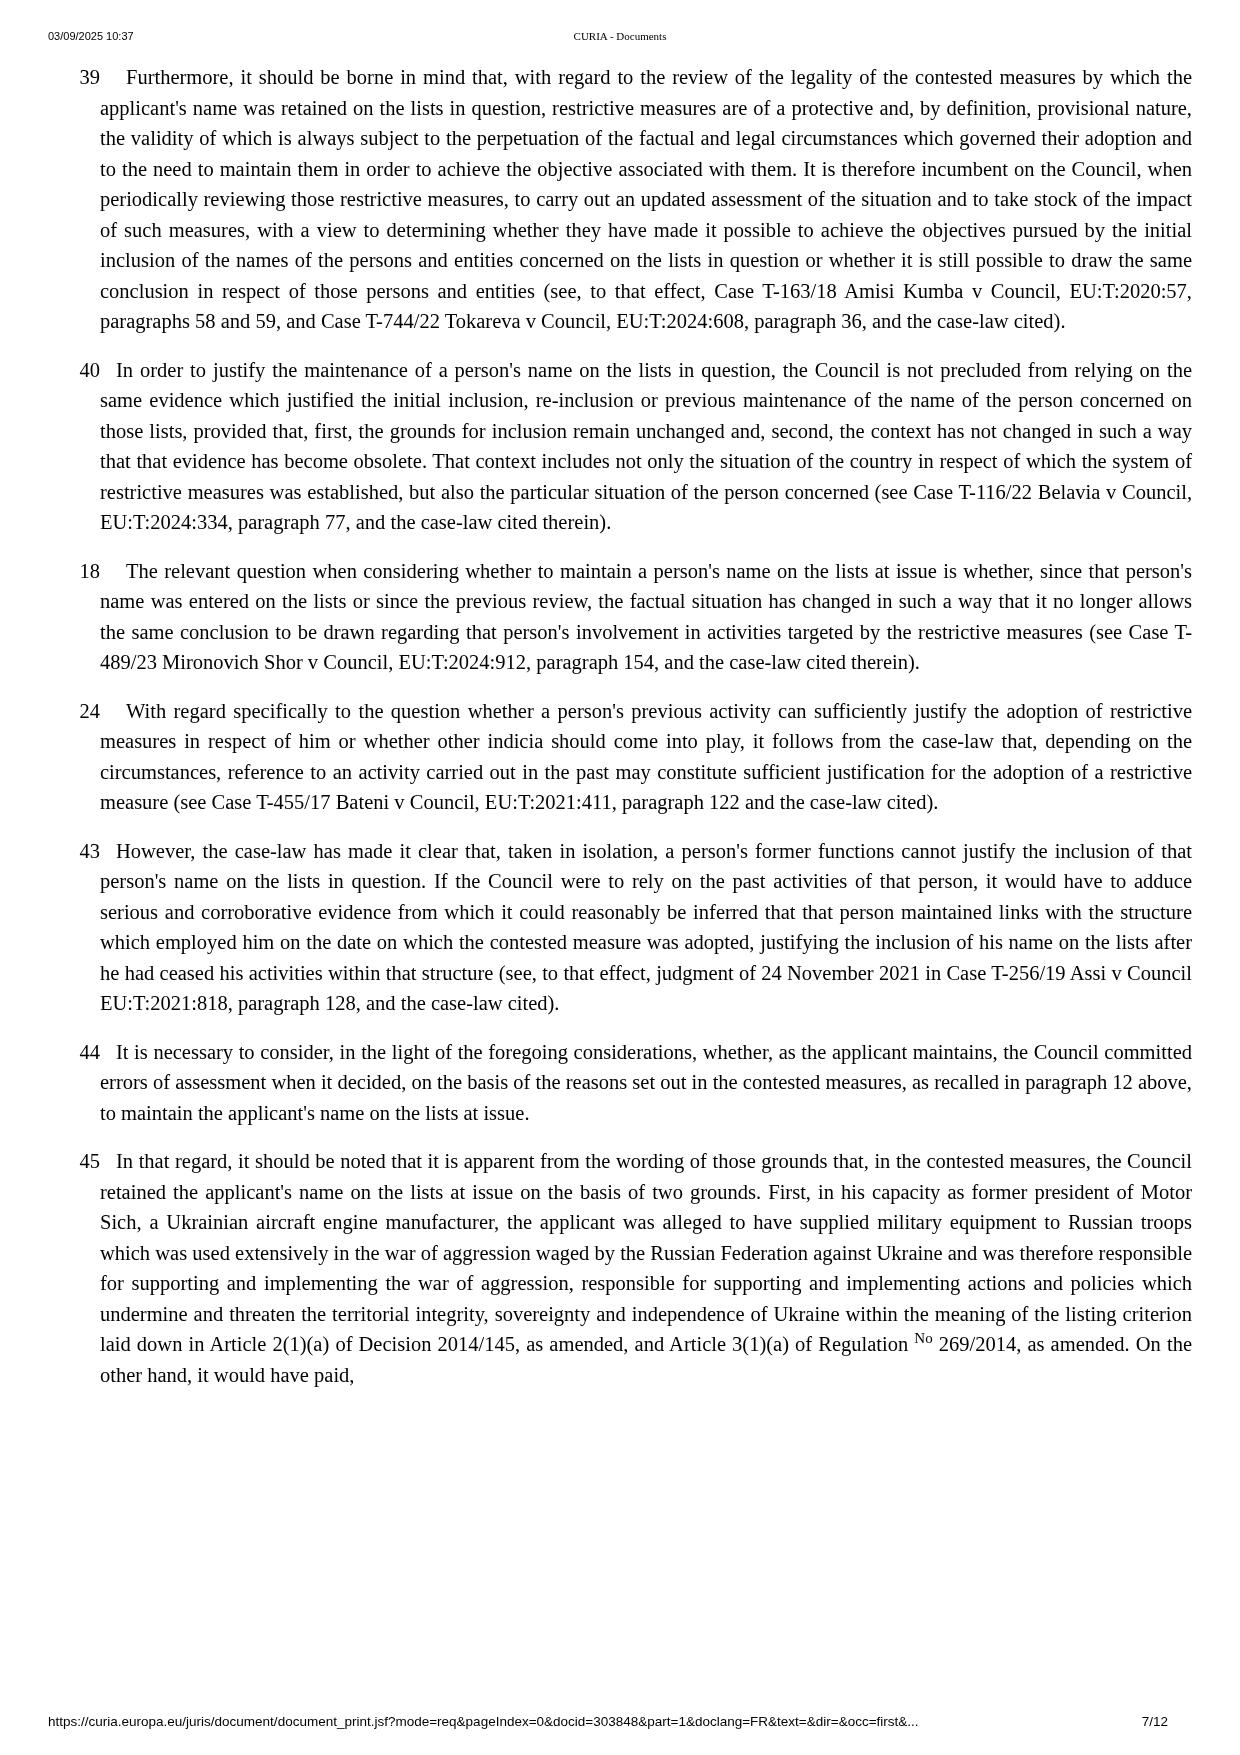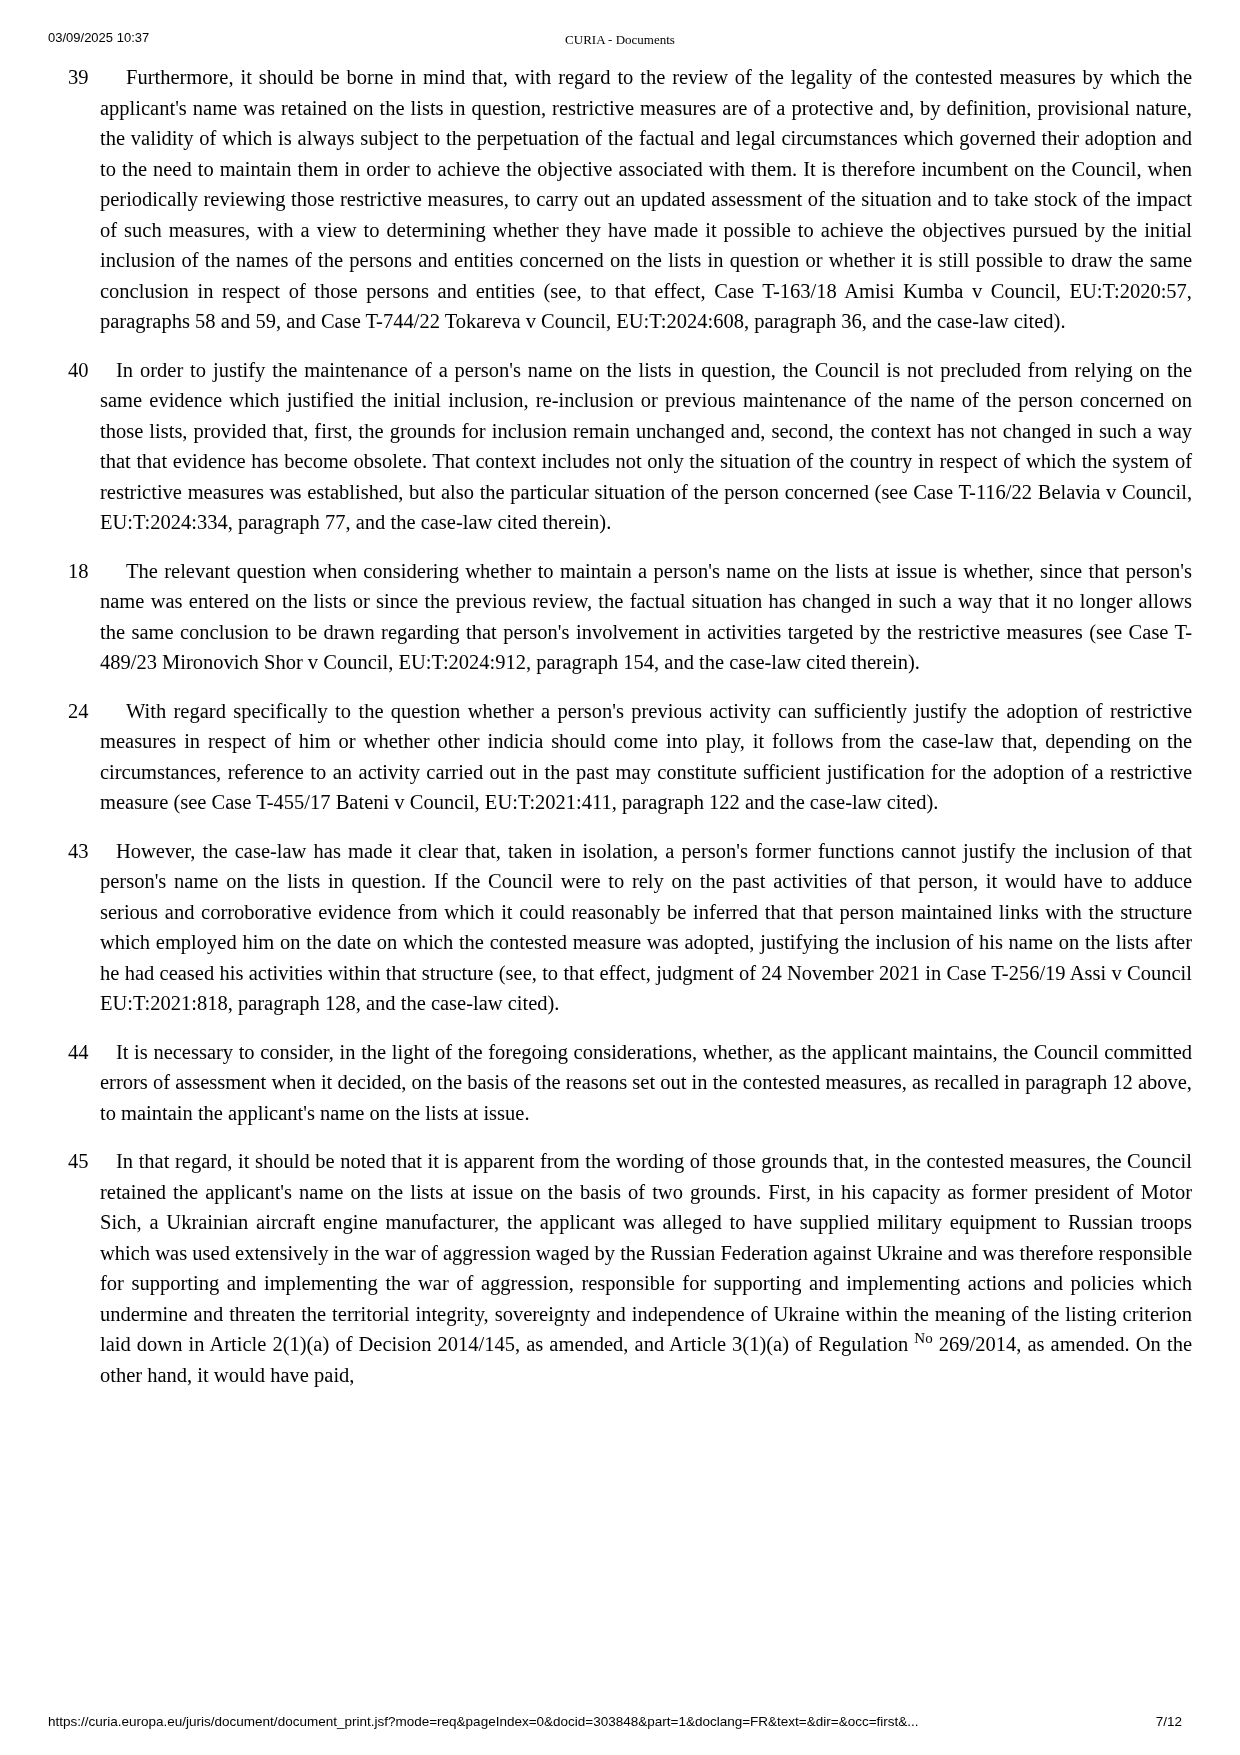--- a/index.html
+++ b/index.html
@@ -17,23 +17,23 @@
   }
   .page {
     position: relative;
     width: 1240px;
     height: 1755px;
     box-sizing: border-box;
     padding: 30px 48px 0 48px;
   }
   .page-header {
     display: flex;
-    align-items: center;
+    align-items: flex-start;
     font-family: "Liberation Sans", sans-serif;
-    font-size: 13px;
+    font-size: 11px;
     color: #000;
     height: 20px;
     position: relative;
   }
   .header-date {
     position: absolute;
     left: 0;
     top: 0;
     white-space: nowrap;
   }
@@ -49,21 +49,21 @@
   .para {
     display: flex;
     align-items: flex-start;
     margin-bottom: 18px;
   }
   .para-num {
     width: 52px;
     flex: 0 0 52px;
     font-size: 20.5px;
     line-height: 30.5px;
-    text-align: left;
+    text-align: right;
     padding-left: 20px;
     box-sizing: border-box;
   }
   .para-body {
     flex: 1 1 auto;
     font-size: 20.5px;
     line-height: 30.5px;
     text-align: justify;
     text-justify: inter-word;
     text-indent: 26px;
@@ -73,21 +73,21 @@
     text-indent: 16px;
   }
   sup.note {
     font-size: 15px;
     vertical-align: super;
     line-height: 0;
   }
   .page-footer {
     position: absolute;
     left: 48px;
-    right: 50px;
+    right: 64px;
     bottom: 26px;
     display: flex;
     justify-content: space-between;
     align-items: baseline;
     font-family: "Liberation Sans", sans-serif;
     font-size: 13.5px;
     color: #000;
     border-top: 0;
   }
   .footer-url {

